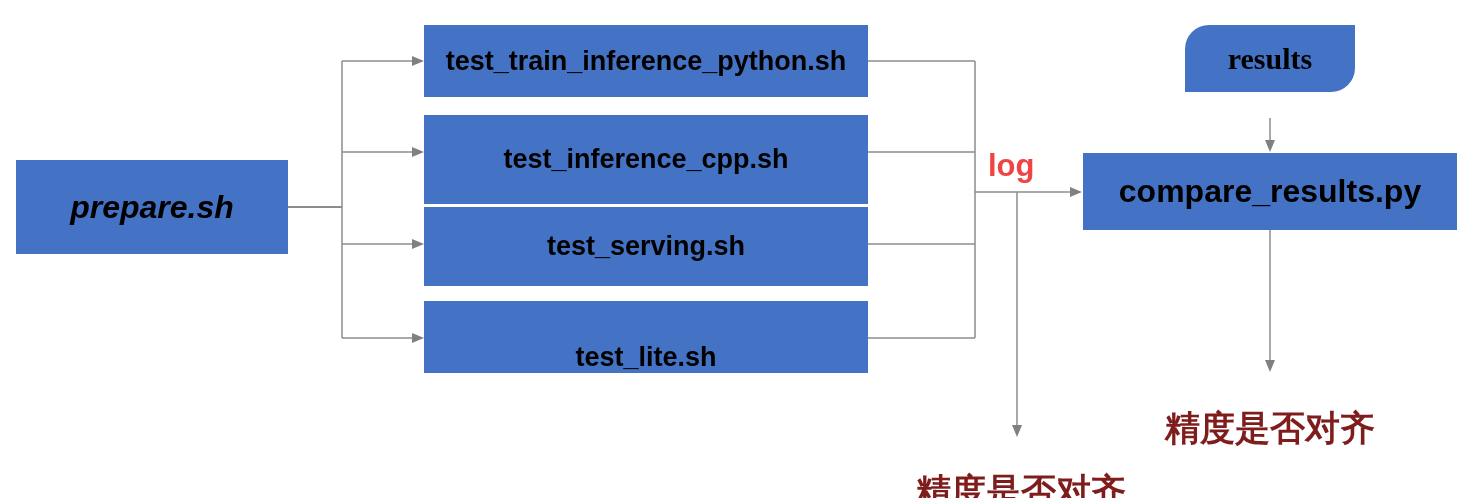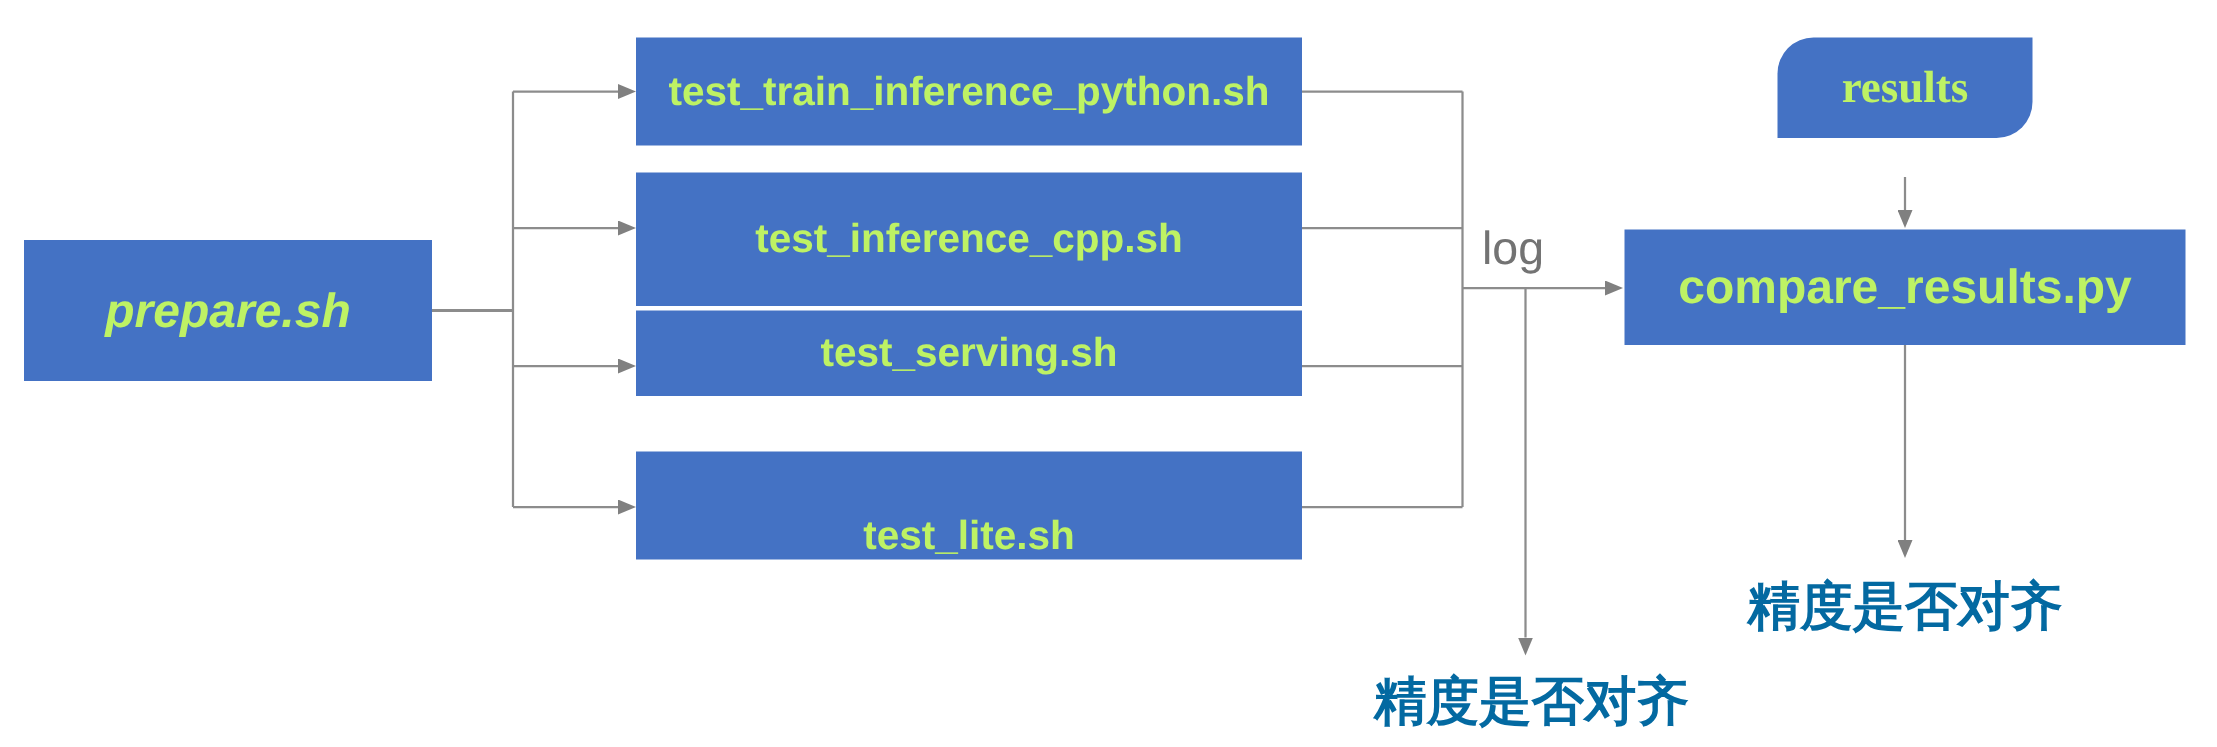--- a/index.html
+++ b/index.html
@@ -18,53 +18,54 @@
   .connectors {
     position: absolute;
     left: 0;
     top: 0;
     width: 1478px;
     height: 498px;
   }
   .node {
     position: absolute;
     background: #4472C4;
-    color: #bef264;
+    color: #000000;
     font-weight: bold;
     display: flex;
     align-items: center;
     justify-content: center;
     text-align: center;
     white-space: nowrap;
   }
   .node-prepare   { left: 16px;   top: 160px; width: 272px; height: 94px; font-size: 32px; font-style: italic; }
   .node-test      { left: 424px;  width: 444px; font-size: 27px; }
   .node-test-1    { top: 25px;  height: 72px; }
   .node-test-2    { top: 115px; height: 89px; }
-  .node-test-3    { top: 207px; height: 57px; }
+  .node-test-3    { top: 207px; height: 79px; }
   .node-test-4    { top: 301px; height: 72px; align-items: flex-end; }
   .node-results   { left: 1185px; top: 25px;  width: 170px; height: 67px; font-size: 30px;
                     border-radius: 24px 0 24px 0; font-family: Liberation Serif, serif; }
   .node-compare   { left: 1083px; top: 153px; width: 374px; height: 77px; font-size: 32px; align-items: center; }
   .edge-label-log {
     position: absolute;
     left: 988px;
     top: 148px;
     font-size: 31px;
-    color: #737373;
-    font-weight: 400;
+    color: #ef4444;
+    font-weight: 700;
   }
   .annotation {
     position: absolute;
-    color: #0369a1;
+    color: #7f1d1d;
     font-weight: bold;
     font-size: 35px;
     white-space: nowrap;
     text-align: center;
     width: 220px;
+    margin-top: 24px;
   }
   .annotation-function  { left: 911px;  top: 444px; }
   .annotation-precision { left: 1160px; top: 381px; }
 </style>
 </head>
 <body>
 
 <div class="canvas">
 
   <svg class="connectors" viewBox="0 0 1478 498" xmlns="http://www.w3.org/2000/svg">

